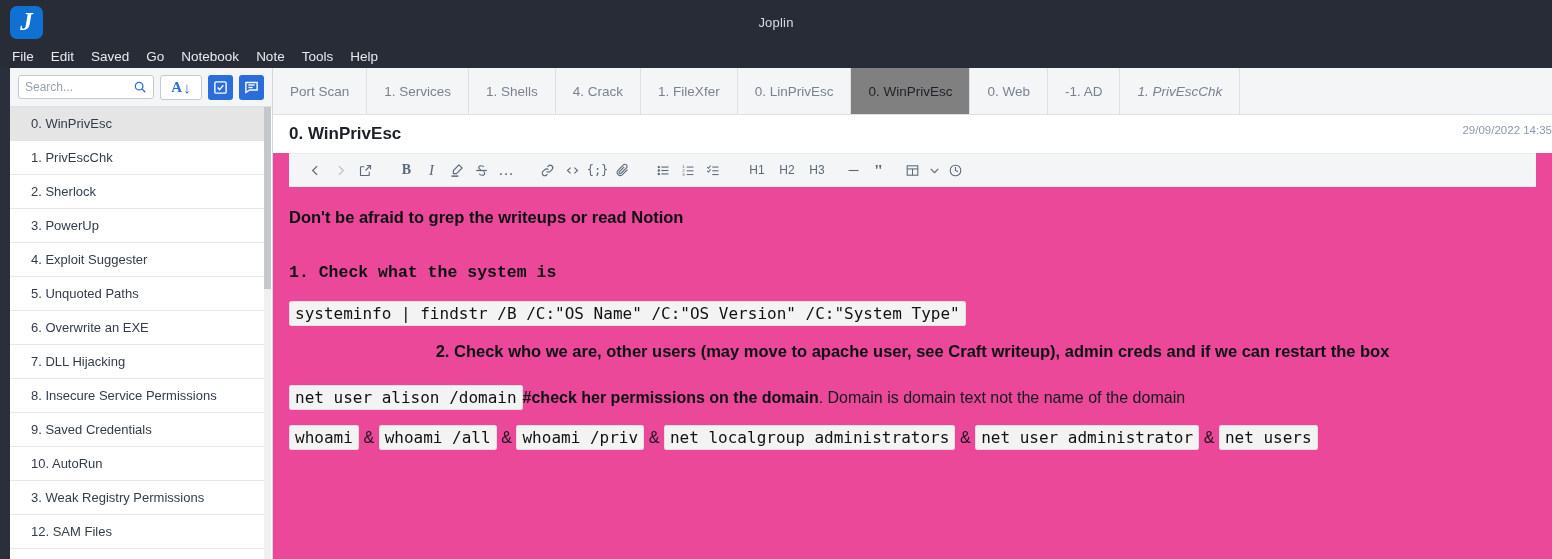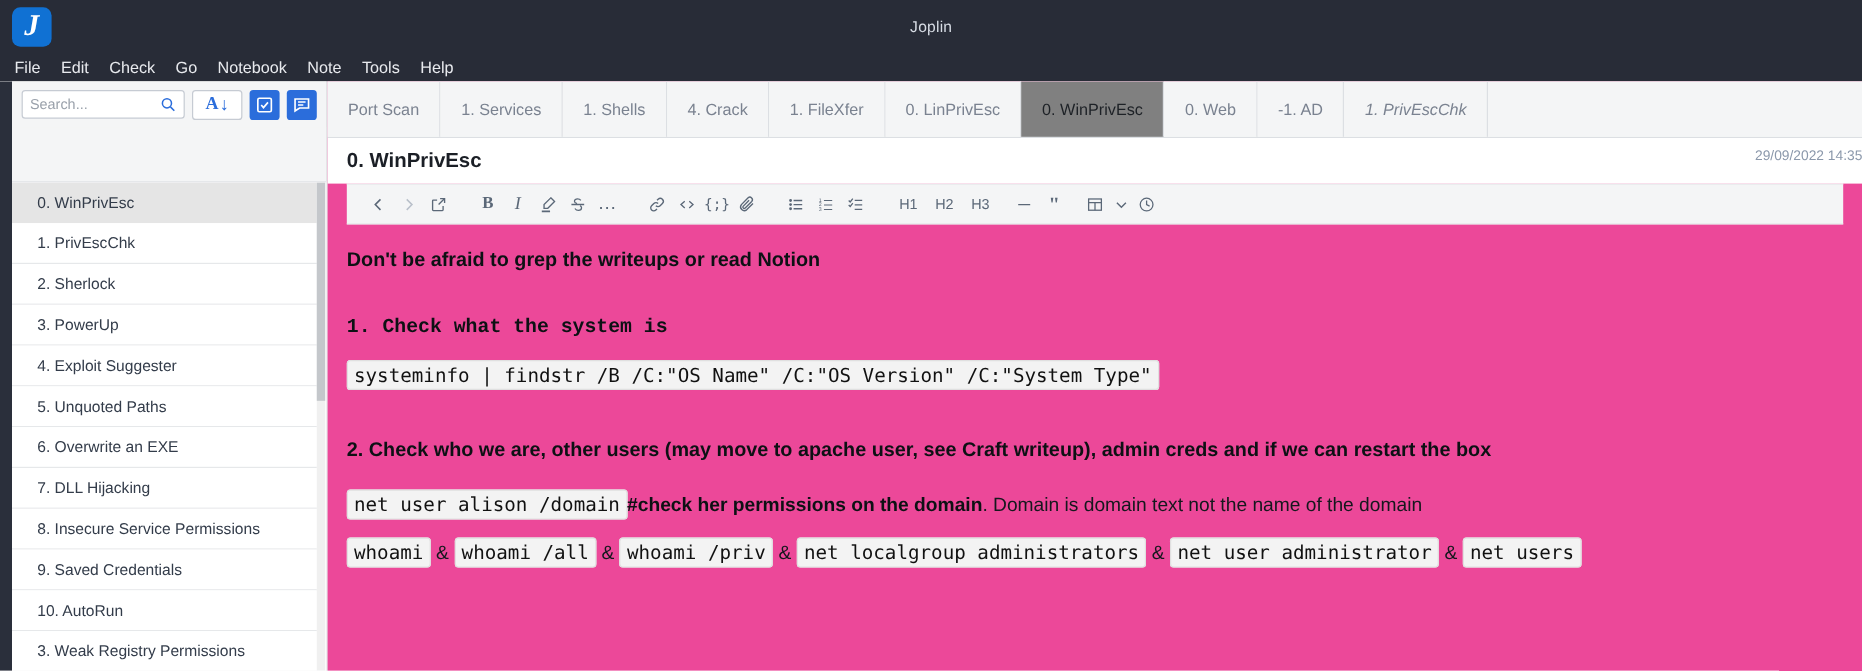--- a/index.html
+++ b/index.html
@@ -44,21 +44,21 @@
 
   
   .body { flex: 1 1 auto; display: flex; min-height: 0; background: #fff; }
 
   
   .rail { width: 10px; background: #2a2f3b; flex: 0 0 10px; }
 
   
   .notelist-col {
     width: 262px; flex: 0 0 262px; display: flex; flex-direction: column;
-    background: #f4f5f6; min-height: 0; gap: 45px;
+    background: #f4f5f6; min-height: 0;
   }
   .notelist-toolbar {
     height: 38px; flex: 0 0 38px; display: flex; align-items: center;
     padding: 0 8px; gap: 6px; background: #f4f5f6;
   }
   .search-box {
     flex: 1 1 auto; height: 24px; border: 1px solid #c6cbd3; border-radius: 3px;
     background: #ffffff; display: flex; align-items: center; padding: 0 6px;
     min-width: 0;
   }
@@ -168,21 +168,21 @@
   <div class="titlebar">
     <div class="logo">
       <span class="logo-glyph">J</span>
     </div>
     <div class="title-text">Joplin</div>
   </div>
 
   <div class="menubar">
     <div class="menu-item">File</div>
     <div class="menu-item">Edit</div>
-    <div class="menu-item">Check</div>
+    <div class="menu-item">Saved</div>
     <div class="menu-item">Go</div>
     <div class="menu-item">Notebook</div>
     <div class="menu-item">Note</div>
     <div class="menu-item">Tools</div>
     <div class="menu-item">Help</div>
   </div>
 
   <div class="body">
 
     <div class="rail"></div>
@@ -420,21 +420,21 @@
       <div class="note-body">
 
         <div class="h-line first">Don't be afraid to grep the writeups or read Notion</div>
 
         <div class="h-line" style="margin-top:34px;font-family:Liberation Mono, monospace;">1. Check what the system is</div>
 
         <div class="code-line">
           <code>systeminfo | findstr /B /C:"OS Name" /C:"OS Version" /C:"System Type"</code>
         </div>
 
-        <div class="h-line" style="margin-top:40px;">2. Check who we are, other users (may move to apache user, see Craft writeup), admin creds and if we can restart the box</div>
+        <div class="h-line" style="margin-top:16px;text-align:center;">2. Check who we are, other users (may move to apache user, see Craft writeup), admin creds and if we can restart the box</div>
 
         <div class="code-line" style="margin-top:24px;">
           <code>net user alison /domain</code><span class="bold-inline">#check her permissions on the domain</span><span class="plain">. Domain is domain text not the name of the domain</span>
         </div>
 
         <div class="code-line">
           <code>whoami</code>
           <span class="amp">&amp;</span>
           <code>whoami /all</code>
           <span class="amp">&amp;</span>

